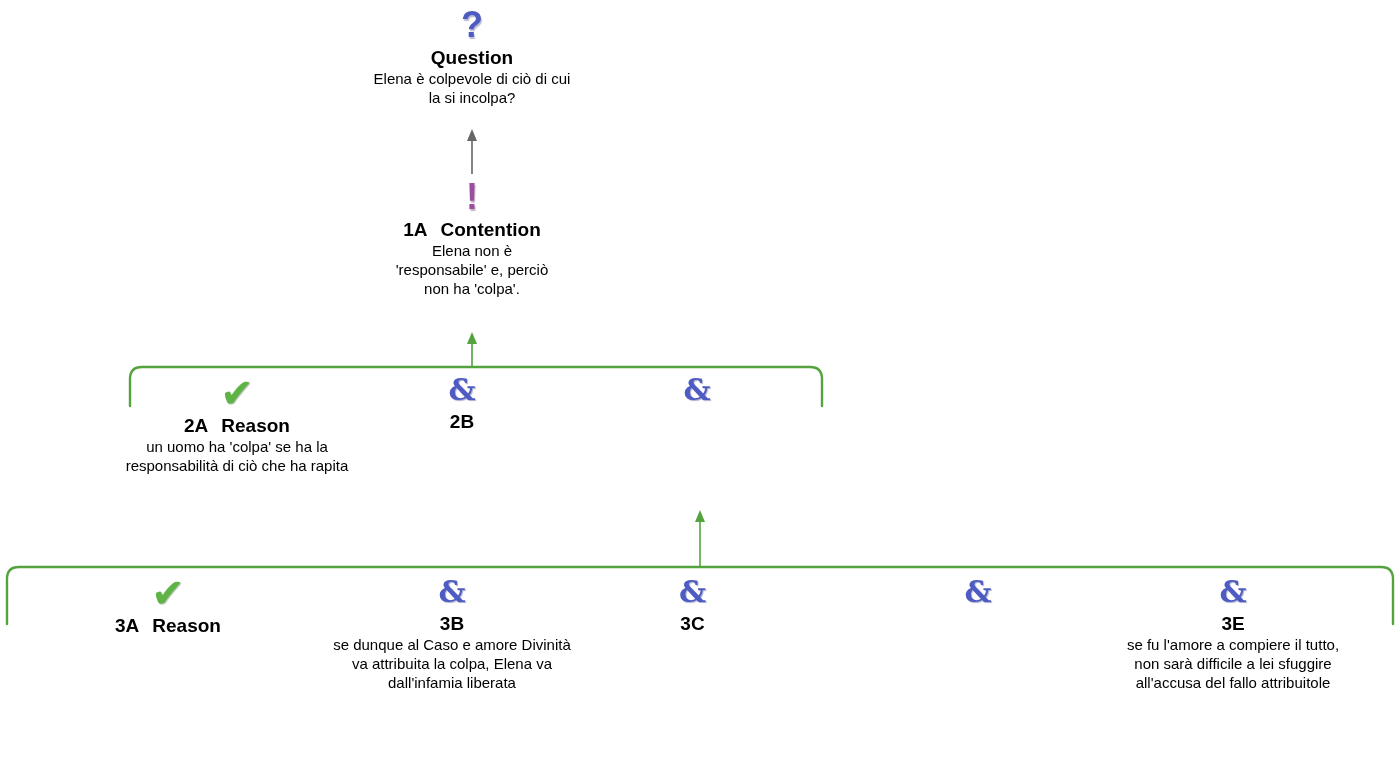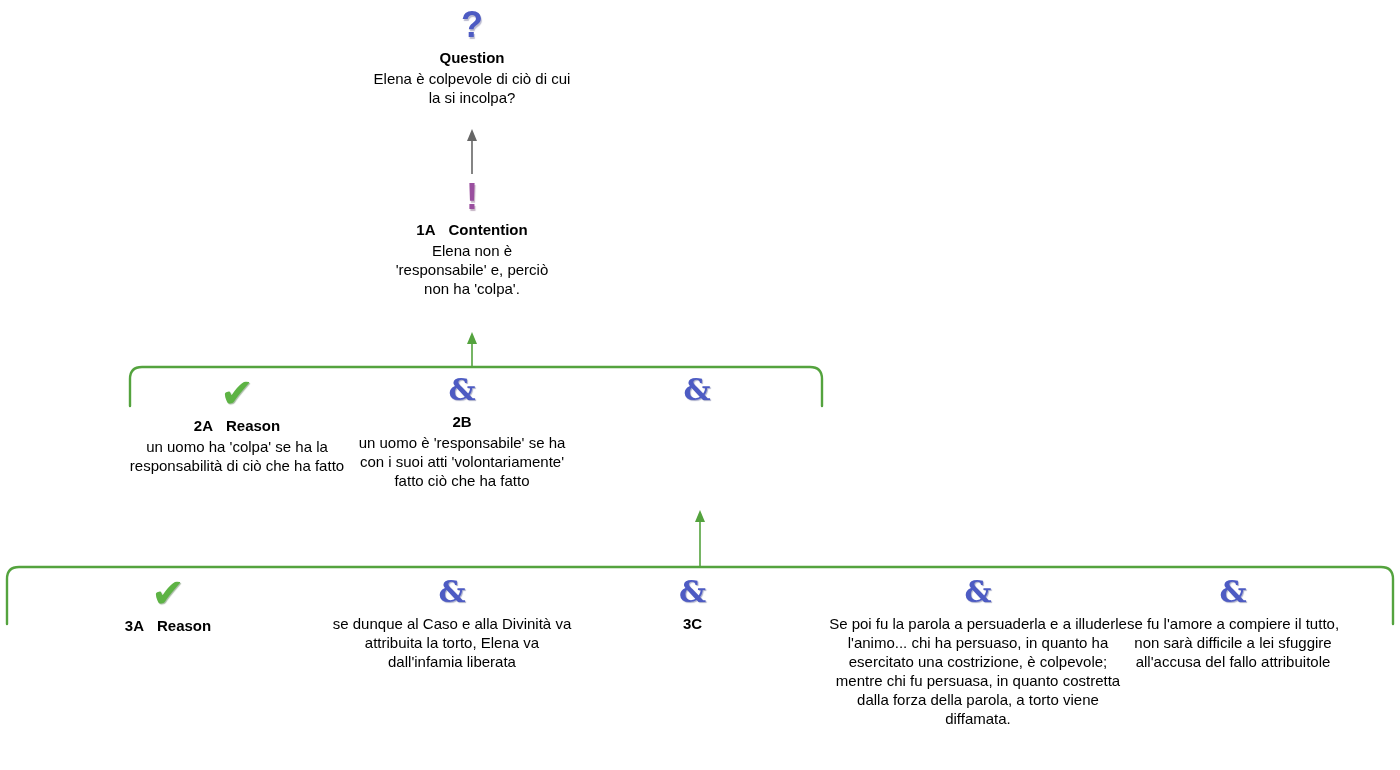--- a/index.html
+++ b/index.html
@@ -1,21 +1,21 @@
 <!DOCTYPE html>
 <html style="--green: #54a33e; --checkgreen: #5db344; --blue: #4d5bc3; --purple: #9a4f9f; --arrowgray: #666666;"><head>
 <meta charset="utf-8">
 <style>
   html,body{margin:0;padding:0;}
   body{font-family:"Liberation Sans",sans-serif;background:#ffffff;}
   #canvas{position:relative;width:1400px;height:770px;background:#ffffff;overflow:hidden;}
   .overlay{position:absolute;left:0;top:0;pointer-events:none;}
   .node{position:absolute;text-align:center;color:#000;font-size:15px;line-height:19px;}
   .icon{display:block;margin:0 auto 4px;}
-  .title{font-weight:bold;font-size:15px;line-height:19px;margin-bottom:2px;}
+  .title{font-weight:bold;font-size:19px;line-height:19px;margin-bottom:2px;}
   .nlabel{margin-left:13px;}
   .icon-question{font-size:36px;line-height:38px;height:38px;font-weight:bold;color:var(--blue);
     text-shadow:1px 2px 1px rgba(60,60,120,.35);}
   .icon-contention{font-size:36px;line-height:38px;height:38px;font-weight:bold;color:var(--purple);
     text-shadow:1px 2px 1px rgba(90,40,90,.35);}
   .icon-check{font-size:40px;line-height:34px;height:36px;color:var(--checkgreen);
     text-shadow:1px 1px 1px rgba(30,80,20,.4);}
   .icon-amp{font-family:"DejaVu Serif",serif;font-size:30px;line-height:32px;height:34px;font-weight:bold;
     color:var(--blue);text-shadow:1px 1px 1px rgba(40,50,120,.4);}
   .bracket{fill:none;stroke:var(--green);stroke-width:2.4;stroke-linecap:round;}
@@ -65,51 +65,51 @@
 
   <div id="n-1a" class="node">
     <span class="icon icon-contention">!</span>
     <div class="title"><span class="nid">1A</span><span class="nlabel">Contention</span></div>
     <div class="body">Elena non è 'responsabile' e, perciò non ha 'colpa'.</div>
   </div>
 
   <div id="n-2a" class="node">
     <span class="icon icon-check">✔</span>
     <div class="title"><span class="nid">2A</span><span class="nlabel">Reason</span></div>
-    <div class="body">un uomo ha 'colpa' se ha la responsabilità di ciò che ha fatto</div>
+    <div class="body">un uomo ha 'colpa' se ha la responsabilità di ciò che ha rapita</div>
   </div>
 
   <div id="n-2b" class="node">
     <span class="icon icon-amp">&amp;</span>
     <div class="title"><span class="nid">2B</span></div>
-    <div class="body">un uomo è 'responsabile' se ha con i suoi atti 'volontariamente' fatto ciò che ha fatto</div>
   </div>
 
   <div id="n-2c" class="node">
     <span class="icon icon-amp">&amp;</span>
   </div>
 
   <div id="n-3a" class="node">
     <span class="icon icon-check">✔</span>
     <div class="title"><span class="nid">3A</span><span class="nlabel">Reason</span></div>
   </div>
 
   <div id="n-3b" class="node">
     <span class="icon icon-amp">&amp;</span>
-    <div class="body">se dunque al Caso e alla Divinità va attribuita la torto, Elena va dall'infamia liberata</div>
+    <div class="title"><span class="nid">3B</span></div>
+    <div class="body">se dunque al Caso e amore Divinità va attribuita la colpa, Elena va dall'infamia liberata</div>
   </div>
 
   <div id="n-3c" class="node">
     <span class="icon icon-amp">&amp;</span>
     <div class="title"><span class="nid">3C</span></div>
   </div>
 
   <div id="n-3d" class="node">
     <span class="icon icon-amp">&amp;</span>
-    <div class="body">Se poi fu la parola a persuaderla e a illuderle l'animo... chi ha persuaso, in quanto ha esercitato una costrizione, è colpevole; mentre chi fu persuasa, in quanto costretta dalla forza della parola, a torto viene diffamata.</div>
   </div>
 
   <div id="n-3e" class="node">
     <span class="icon icon-amp">&amp;</span>
+    <div class="title"><span class="nid">3E</span></div>
     <div class="body">se fu l'amore a compiere il tutto, non sarà difficile a lei sfuggire all'accusa del fallo attribuitole</div>
   </div>
 
 </div>
 
 </body></html>

